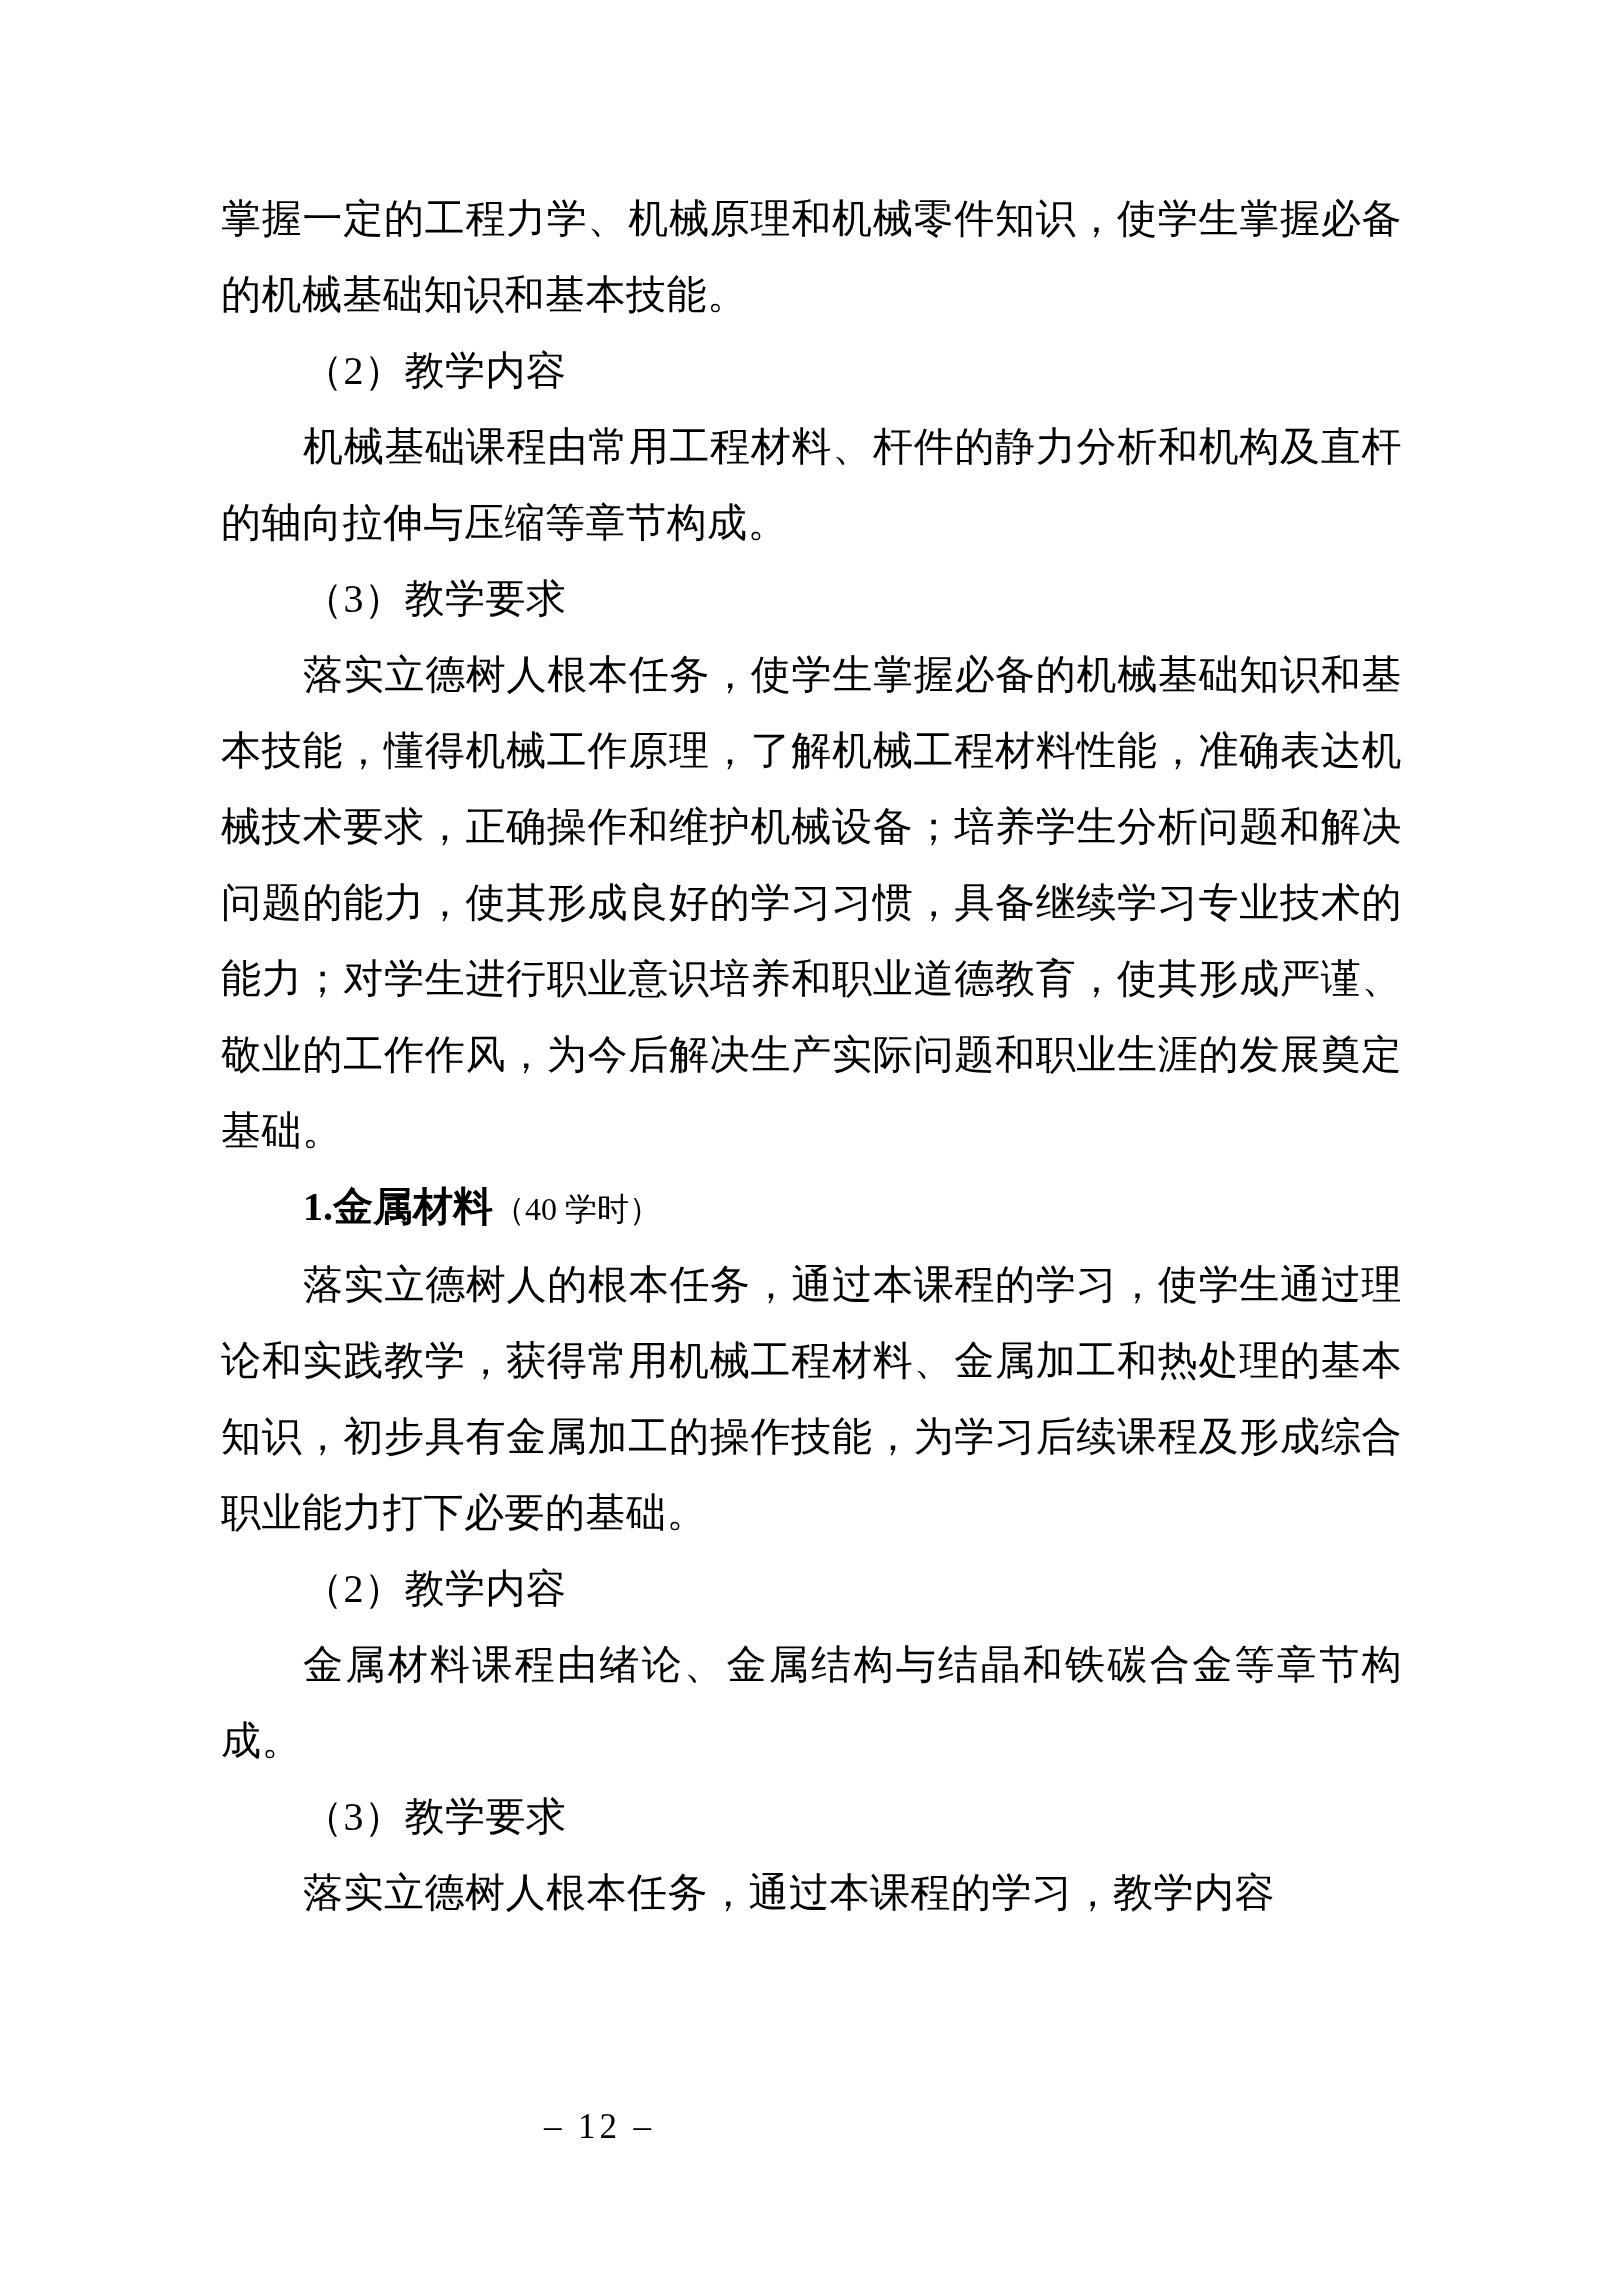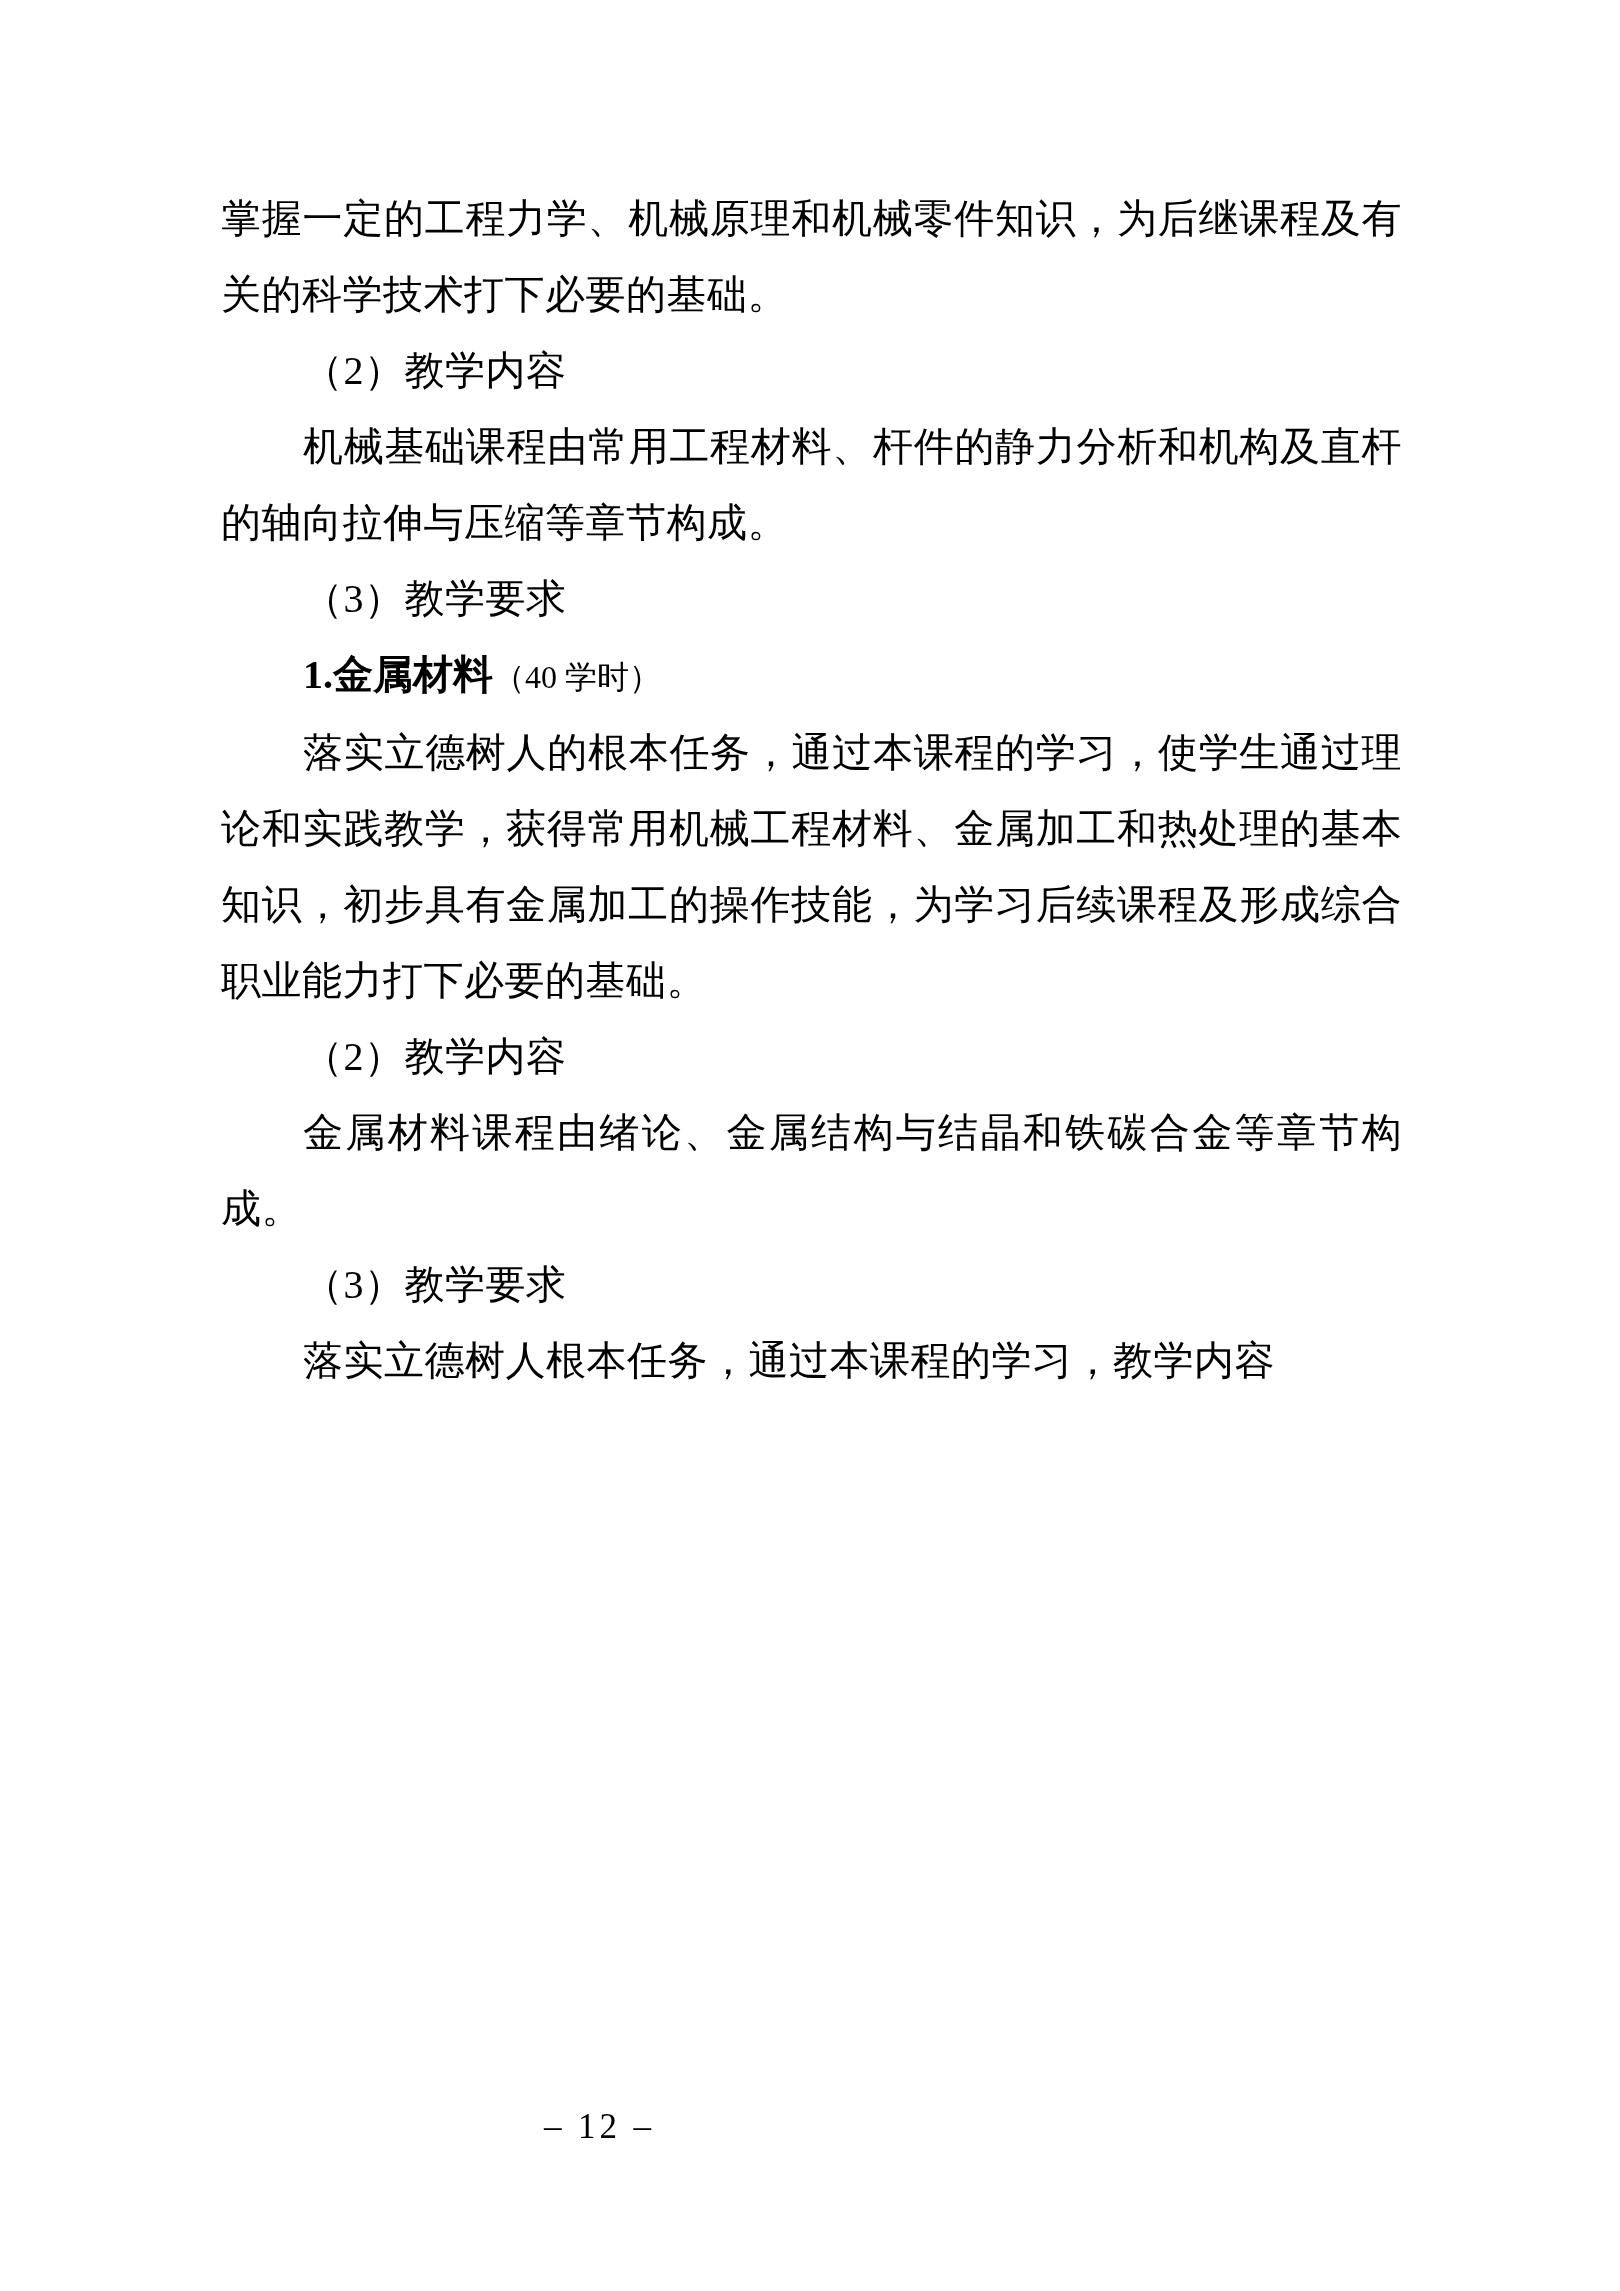--- a/index.html
+++ b/index.html
@@ -68,28 +68,29 @@
     margin-left: -421px;
     margin-top: 11px;
   }
 </style>
 </head>
 <body>
 
 <div class="page">
   <div class="content">
 
-    <p class="noindent">掌握一定的工程力学、机械原理和机械零件知识，为后继课程及有关的科学技术打下必要的基础。</p>
+    <p class="noindent">掌握一定的工程力学、机械原理和机械零件知识，使学生掌握必备的机械基础知识和基本技能。</p>
 
     <p class="indent">（2）教学内容</p>
 
     <p class="indent">机械基础课程由常用工程材料、杆件的静力分析和机构及直杆的轴向拉伸与压缩等章节构成。</p>
 
     <p class="indent">（3）教学要求</p>
 
+    <p class="indent">落实立德树人根本任务，使学生掌握必备的机械基础知识和基本技能，懂得机械工作原理，了解机械工程材料性能，准确表达机械技术要求，正确操作和维护机械设备；培养学生分析问题和解决问题的能力，使其形成良好的学习习惯，具备继续学习专业技术的能力；对学生进行职业意识培养和职业道德教育，使其形成严谨、敬业的工作作风，为今后解决生产实际问题和职业生涯的发展奠定基础。</p>
 
     <div class="heading"><span>1.金属材料</span><span class="hours">（40 学时）</span></div>
 
 
     <p class="indent">落实立德树人的根本任务，通过本课程的学习，使学生通过理论和实践教学，获得常用机械工程材料、金属加工和热处理的基本知识，初步具有金属加工的操作技能，为学习后续课程及形成综合职业能力打下必要的基础。</p>
 
     <p class="indent">（2）教学内容</p>
 
     <p class="indent">金属材料课程由绪论、金属结构与结晶和铁碳合金等章节构成。</p>
 

